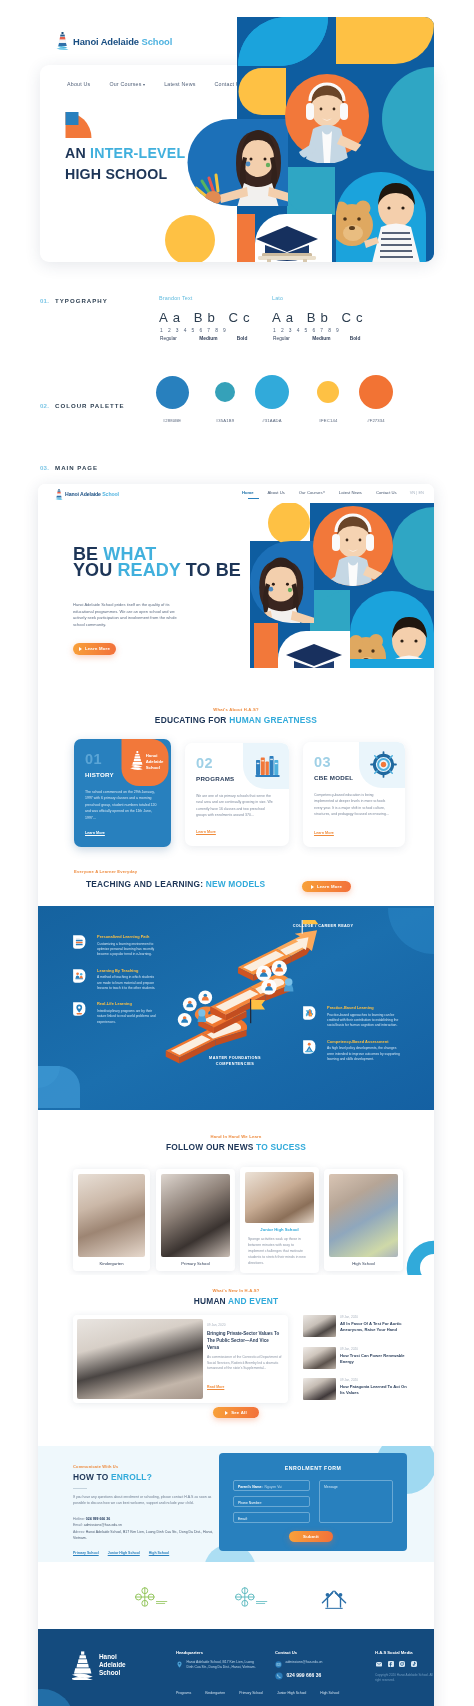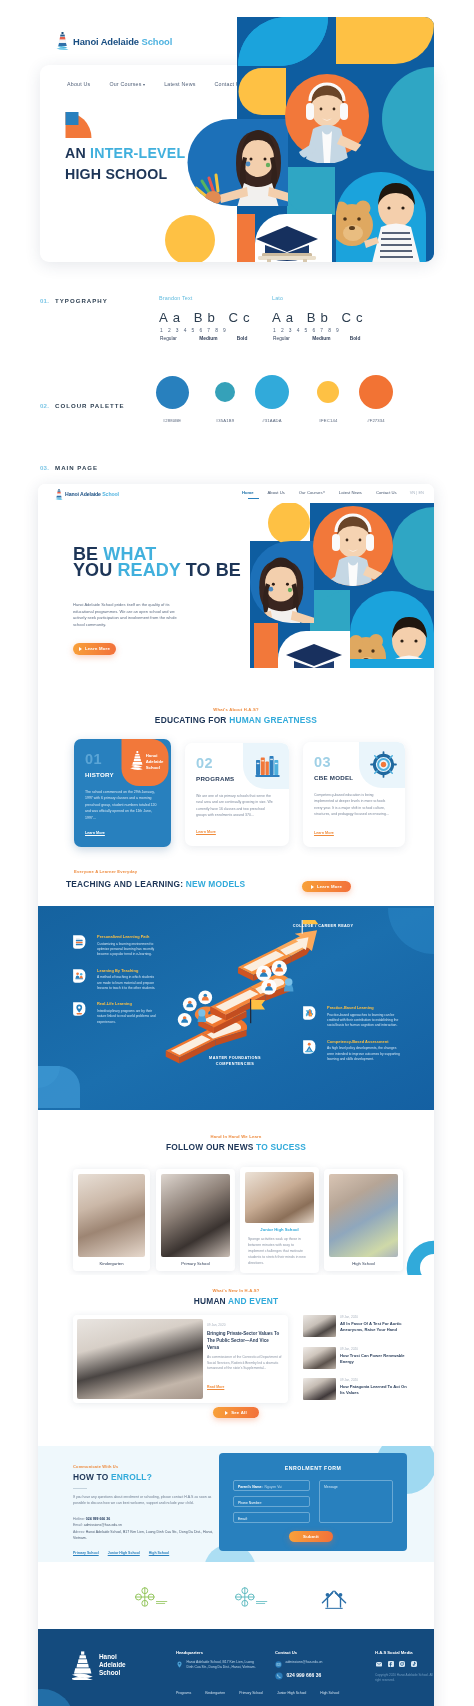--- a/index.html
+++ b/index.html
@@ -86,21 +86,21 @@
   .acard.c2 .bdy, .acard.c3 .bdy { color:#7e8a9c; width:77px;}
   .acard.c2 .lnk, .acard.c3 .lnk { color:#F08B3A;}
   .cardlogo { position:absolute; right:0; top:0; width:52px; height:47px;}
   .iconcircle { position:absolute; right:0; top:0; width:46px; height:46px; border-radius:0 7px 0 23px;
                 background:#eaf5fb;}
   .cardicon { position:absolute; right:8px; top:9px; width:27px; height:27px;}
 
   
   #mmteachhead { position:absolute; left:0; top:378px; width:396px; height:44px; background:#fff; }
   .eyebrow2 { position:absolute; left:36px; top:7px; font-size:4.1px; color:#EE8B3E; letter-spacing:.2px; font-weight:600;}
-  .sectitle2 { position:absolute; left:28px; top:17px; font-size:8.4px; font-weight:700; color:#1d3557; letter-spacing:.2px;text-align:center;}
+  .sectitle2 { position:absolute; left:48px; top:17px; font-size:8.4px; font-weight:700; color:#1d3557; letter-spacing:.2px;text-align:center;}
   .sectitle2 .hl { color:#31AADA;}
   #mmteachbtn { left:264px; top:19px; width:49px; height:11px;}
   #mmteach { position:absolute; left:0; top:422px; width:396px; height:204px; overflow:hidden;}
   .teachbg, .teachdeco { position:absolute; left:0; top:0; width:396px; height:204px;}
   .tlist { position:absolute; }
   .tlist.left { left:34px; top:28px; width:86px;}
   .tlist.right { left:264px; top:99px; width:100px;}
   .titem { position:relative; display:flex; gap:10.5px; margin-bottom:10px;}
   .tico { flex:0 0 auto; width:14.5px; height:16px; }
   .tico svg { width:14.5px; height:16px; display:block;}

